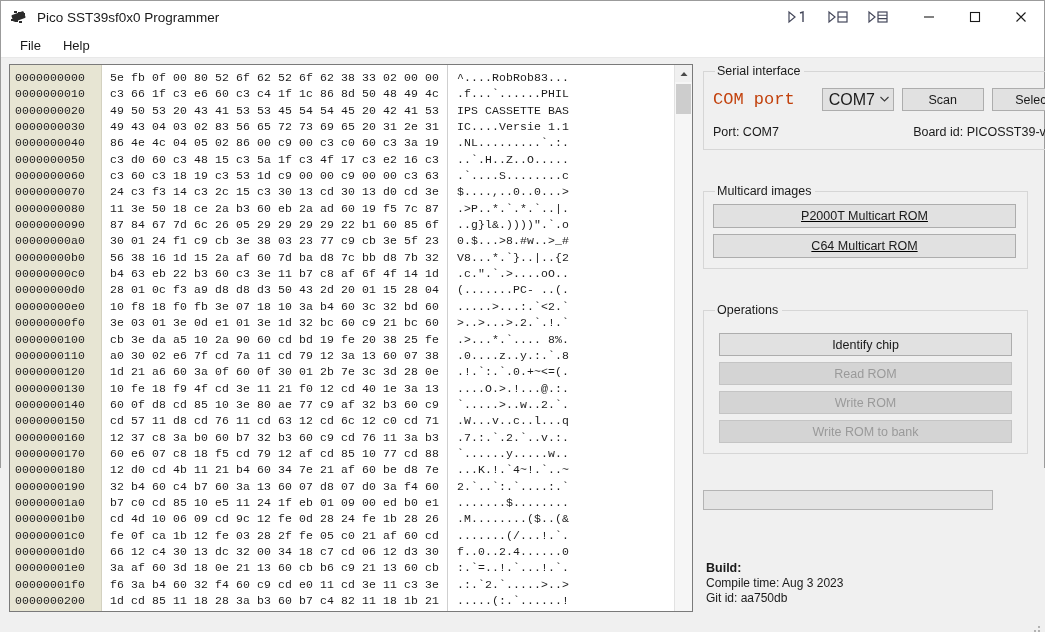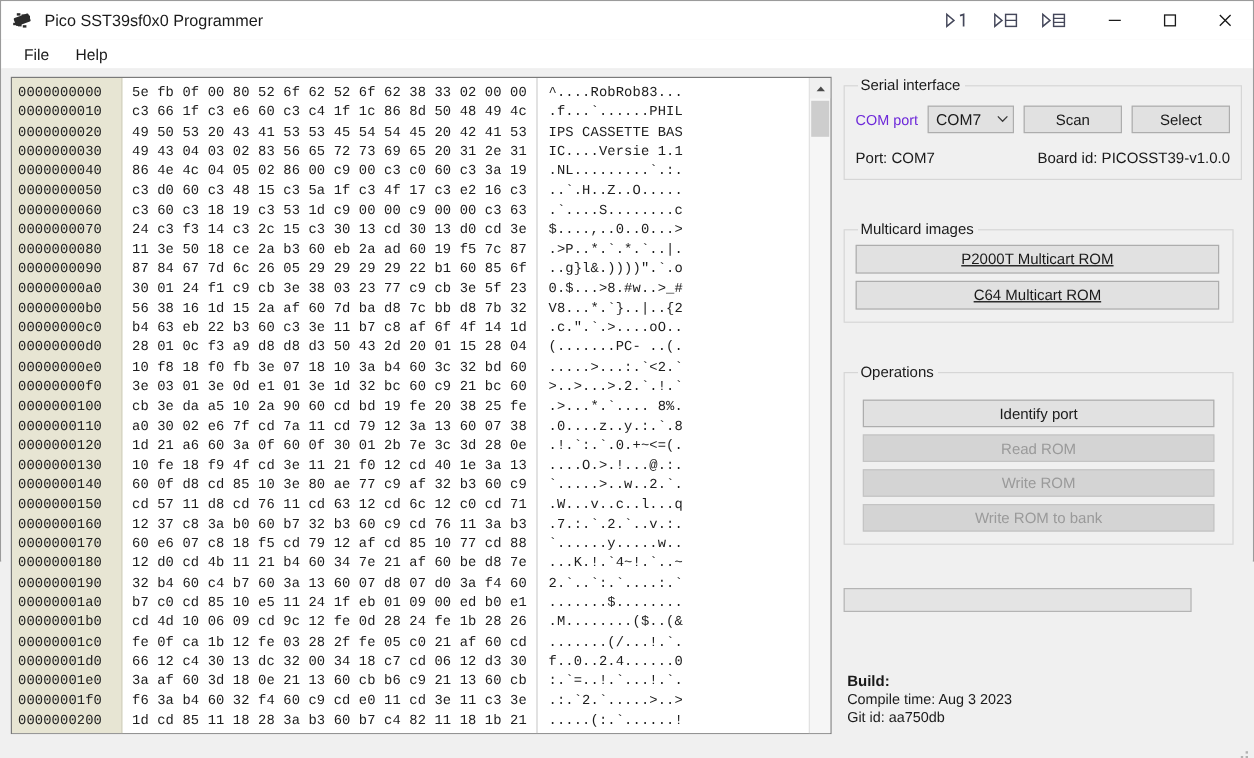--- a/index.html
+++ b/index.html
@@ -195,36 +195,38 @@
     color: #1a1a1a;
     padding: 0 4px 0 2px;
     margin-left: 2px;
   }
   .row {
     display: flex;
     align-items: center;
     gap: 8px;
   }
   .lbl {
-    font-size: 12px;
-    color: #6d28d9;
+    font-size: 17px;
+    color: #c2410c;
     white-space: nowrap;
+    font-family: Liberation Mono, monospace;
   }
   .combo {
     width: 72px;
     height: 23px;
     box-sizing: border-box;
     background: #e1e1e1;
     border: 1px solid #adadad;
     display: flex;
     align-items: center;
     justify-content: space-between;
     padding: 0 4px 0 6px;
-    font-size: 13px;
-    color: #1a1a1a;
+    font-size: 16px;
+    color: #1a1a1a;
+    margin-left: 19px;
   }
   .combo .chev { font-size: 8px; color: #3a3a3a; }
   .btn {
     box-sizing: border-box;
     background: #e1e1e1;
     border: 1px solid #adadad;
     font-size: 12.5px;
     color: #1a1a1a;
     height: 23px;
     display: flex; align-items: center; justify-content: center;
@@ -488,21 +490,21 @@
         <legend>Multicard images</legend>
         <div style="display:flex;flex-direction:column;gap:6px;margin-top:6px;text-decoration:underline;">
           <div class="btn wide">P2000T Multicart ROM</div>
           <div class="btn wide">C64 Multicart ROM</div>
         </div>
       </fieldset>
 
       <fieldset class="group">
         <legend>Operations</legend>
         <div class="oplist">
-          <div class="btn op">Identify port</div>
+          <div class="btn op">Identify chip</div>
           <div class="btn op disabled">Read ROM</div>
           <div class="btn op disabled">Write ROM</div>
           <div class="btn op disabled">Write ROM to bank</div>
         </div>
       </fieldset>
 
       <div class="progress"></div>
 
       <div class="buildinfo">
         <div class="bold">Build:</div>

